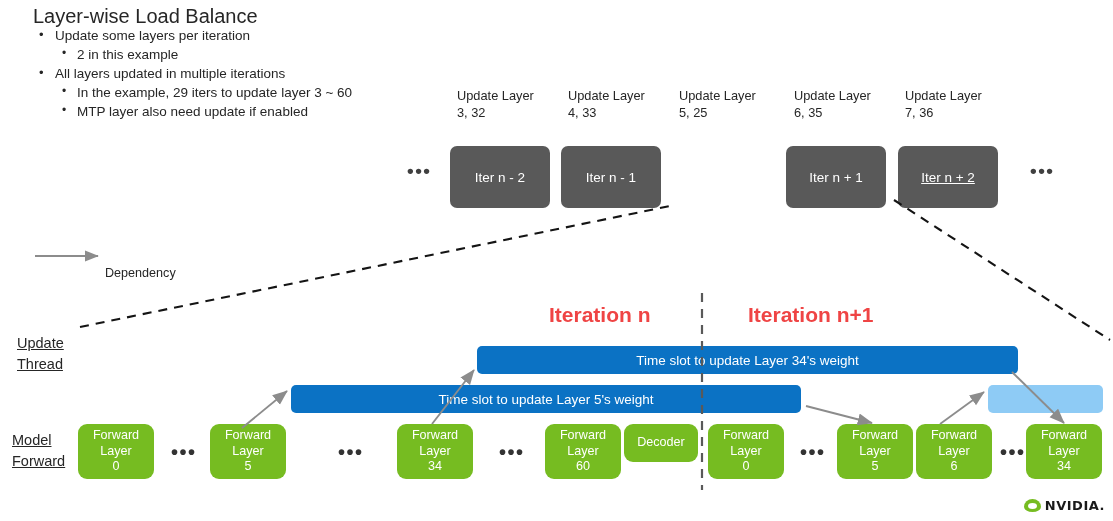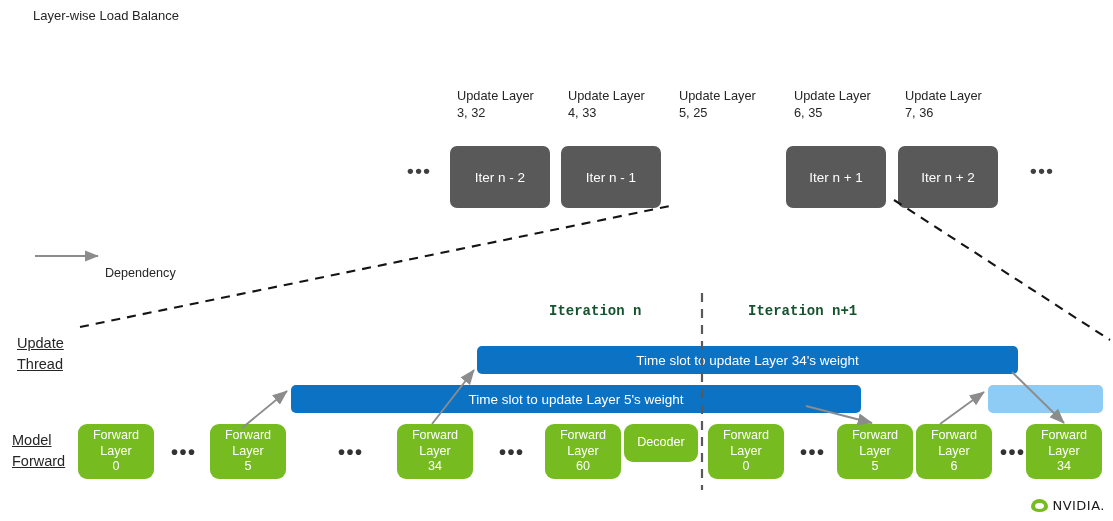--- a/index.html
+++ b/index.html
@@ -9,21 +9,21 @@
     font-family:"Liberation Sans","DejaVu Sans",sans-serif;
     color:#1a1a1a;
     position:relative;
     overflow:hidden;
   }
   .stage{position:absolute;left:0;top:0;width:1113px;height:521px;}
   svg.overlay{position:absolute;left:0;top:0;width:1113px;height:521px;pointer-events:none;}
 
   
   .notes{position:absolute;left:33px;top:6px;width:420px;}
-  .notes .title{font-size:13px;line-height:20px;color:#262626;}
+  .notes .title{font-size:20px;line-height:20px;color:#262626;}
   .notes ul{list-style:none;margin:0;padding:0;}
   .notes li{font-size:13.5px;line-height:19px;color:#262626;position:relative;}
   .notes .lvl1{padding-left:22px;}
   .notes .lvl1::before{content:"•";position:absolute;left:6px;top:-1px;font-size:13px;}
   .notes .lvl2{padding-left:44px;}
   .notes .lvl2::before{content:"•";position:absolute;left:29px;top:-1px;font-size:12px;}
 
   
   .caption{position:absolute;font-size:12.8px;line-height:17px;color:#262626;width:104px;}
 
@@ -36,21 +36,21 @@
   }
   .dots{position:absolute;font-size:19px;font-weight:700;color:#404040;letter-spacing:1.5px;}
 
   
   .legend-label{position:absolute;font-size:12.6px;color:#262626;}
 
   
   .rowlabel{position:absolute;font-size:14.5px;line-height:21px;color:#262626;text-decoration:underline;}
 
   
-  .iterhdr{position:absolute;font-size:14px;font-weight:700;color:#14532d;font-family:Liberation Mono, monospace;}
+  .iterhdr{position:absolute;font-size:21px;font-weight:700;color:#ef4444;}
 
   
   .tsbar{
     position:absolute;height:28px;border-radius:5px;
     background:#0b72c4;color:#ffffff;
     font-size:13.5px;
     display:flex;align-items:center;justify-content:center;
   }
   .tsbar.empty{background:#8ecbf5;}
 
@@ -71,31 +71,38 @@
   }
   .nvlogo .eye{
     width:17px;height:13px;border-radius:50% 50% 50% 50%/60% 60% 40% 40%;
     background:#76bc21;position:relative;
   }
   .nvlogo .eye::after{
     content:"";position:absolute;left:4px;top:3.5px;
     width:9px;height:6px;border-radius:50%;background:#ffffff;
   }
   .nvlogo .word{
-    font-size:13px;font-weight:400;letter-spacing:0.5px;color:#1a1a1a;
+    font-size:13px;font-weight:700;letter-spacing:0.5px;color:#1a1a1a;
     font-family:"DejaVu Sans",sans-serif;
   }
 </style>
 </head>
 <body>
 
 <div class="stage">
 
   <div class="notes">
     <div class="title">Layer-wise Load Balance</div>
+    <ul>
+      <li class="lvl1">Update some layers per iteration</li>
+      <li class="lvl2">2 in this example</li>
+      <li class="lvl1">All layers updated in multiple iterations</li>
+      <li class="lvl2">In the example, 29 iters to update layer 3 ~ 60</li>
+      <li class="lvl2">MTP layer also need update if enabled</li>
+    </ul>
   </div>
 
   <div class="caption" style="left:457px;top:87px;">
     <div>Update Layer</div>
     <div>3, 32</div>
   </div>
   <div class="caption" style="left:568px;top:87px;">
     <div>Update Layer</div>
     <div>4, 33</div>
   </div>
@@ -116,21 +123,21 @@
 
   <div class="iterbox" style="left:450px;top:146px;width:100px;">
     <span>Iter n - 2</span>
   </div>
   <div class="iterbox" style="left:561px;top:146px;width:100px;">
     <span>Iter n - 1</span>
   </div>
   <div class="iterbox" style="left:786px;top:146px;width:100px;">
     <span>Iter n + 1</span>
   </div>
-  <div class="iterbox" style="left:898px;top:146px;width:100px;">
+  <div class="iterbox" style="left:898px;top:146px;width:100px;text-decoration:underline;">
     <span>Iter n + 2</span>
   </div>
 
   <div class="dots" style="left:1030px;top:160px;">•••</div>
 
   <div class="legend-label" style="left:105px;top:266px;">Dependency</div>
 
   <div class="rowlabel" style="left:17px;top:333px;">
     <div>Update</div>
     <div>Thread</div>
@@ -139,21 +146,21 @@
     <div>Model</div>
     <div>Forward</div>
   </div>
 
   <div class="iterhdr" style="left:549px;top:303px;">Iteration n</div>
   <div class="iterhdr" style="left:748px;top:303px;">Iteration n+1</div>
 
   <div class="tsbar" style="left:477px;top:346px;width:541px;">
     <span>Time slot to update Layer 34's weight</span>
   </div>
-  <div class="tsbar" style="left:291px;top:385px;width:570px;">
+  <div class="tsbar" style="left:291px;top:385px;width:510px;">
     <span>Time slot to update Layer 5's weight</span>
   </div>
   <div class="tsbar empty" style="left:988px;top:385px;width:115px;">
     <span></span>
   </div>
 
   <div class="fwdbox" style="left:78px;top:424px;width:76px;height:55px;">
     <span>Forward</span>
     <span>Layer</span>
     <span>0</span>

